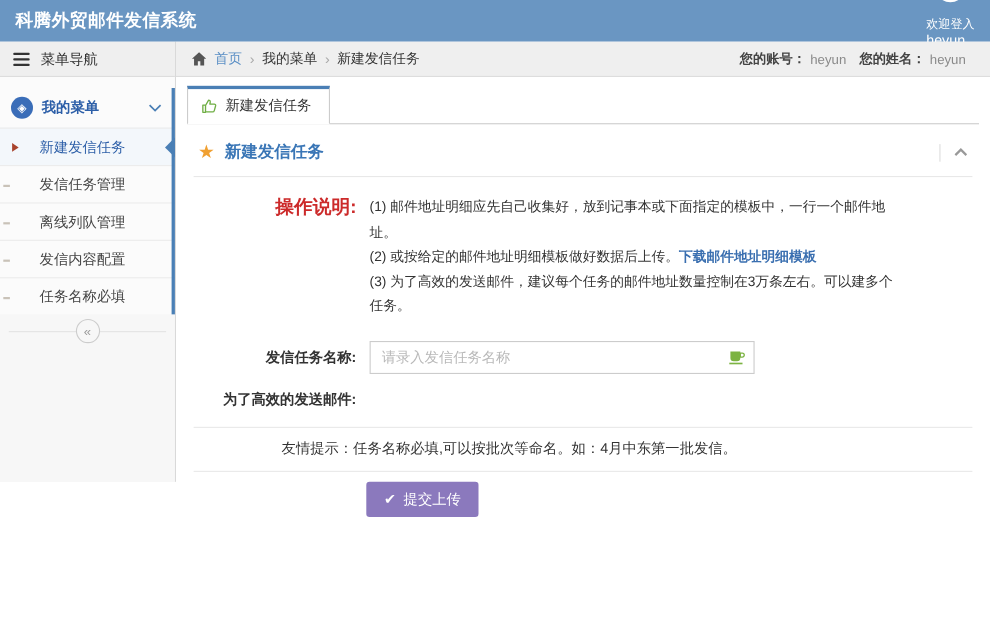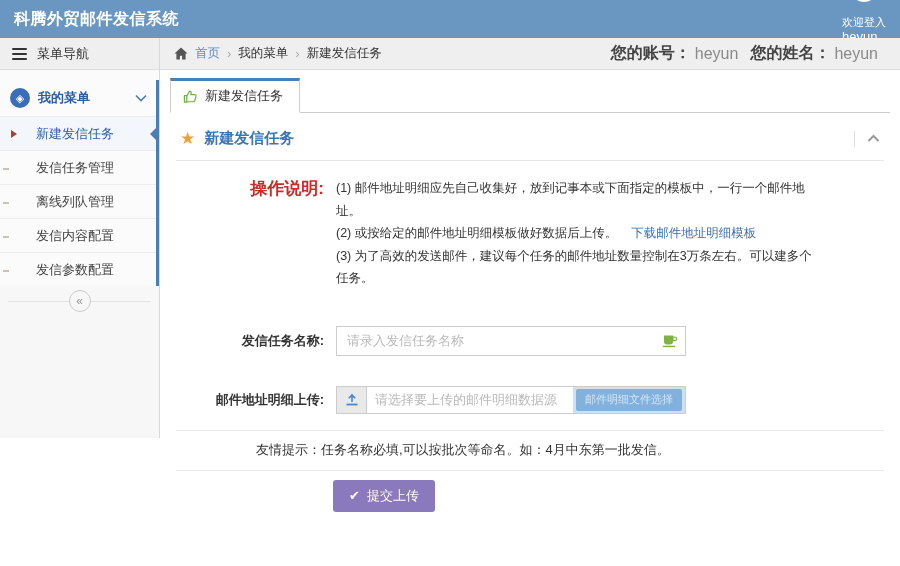--- a/index.html
+++ b/index.html
@@ -38,42 +38,42 @@
   .collapse-btn { width:22px; height:22px; border-radius:50%; border:1px solid #ccc; background:#f7f7f7; color:#999; z-index:1; display:flex; align-items:center; justify-content:center; font-size:12px; cursor:pointer; }
   .sidebar-fill { flex:1; background:#f7f7f7; }
 
   
   .content { flex:1; min-width:0; display:flex; flex-direction:column; background:#fff; }
   .breadcrumb-bar { height:32px; flex-shrink:0; background:#efefef; border-bottom:1px solid #ddd; display:flex; align-items:center; justify-content:space-between; padding:0 14px; font-size:12.5px; }
   .breadcrumb { display:flex; align-items:center; gap:7px; }
   .crumb-home { color:#5b8fc5; cursor:pointer; }
   .crumb-sep { color:#aaa; font-size:13px; }
   .crumb-item { color:#333; }
-  .account-info { font-size:16px; display:flex; gap:4px; align-items:center; }
+  .account-info { font-size:12px; display:flex; gap:4px; align-items:center; }
   .account-info .lbl { font-weight:bold; color:#444; }
   .account-info .val { color:#8a8a8a; margin-right:8px; }
 
   .content-inner { flex:1; display:flex; flex-direction:column; padding:8px 10px 0; min-height:0; }
   .tab-strip { display:flex; border-bottom:1px solid #ccc; }
   .tab { display:flex; align-items:center; gap:7px; background:#fff; border:1px solid #ccc; border-top:3px solid #4a7fb5; border-bottom:1px solid #fff; margin-bottom:-1px; padding:6px 16px 7px 12px; font-size:13px; color:#333; cursor:pointer; }
 
   .panel { flex:1; padding:0 6px; min-height:0; display:flex; flex-direction:column; }
   .panel-header { display:flex; align-items:center; gap:9px; padding:16px 4px 12px; border-bottom:1px solid #e8e8e8; }
   .star-icon { color:#f0a032; font-size:17px; line-height:1; }
   .panel-title { color:#3a76b6; font-size:15px; font-weight:bold; }
   .panel-tools { margin-left:auto; display:flex; align-items:center; gap:12px; }
   .tool-divider { width:1px; height:16px; background:#ddd; }
   .chevron-up { cursor:pointer; display:flex; }
 
   .instructions { display:flex; padding:16px 0 6px; }
   .ins-label { width:160px; flex-shrink:0; text-align:right; padding-right:12px; color:#cc2a2a; font-weight:bold; font-size:17px; }
   .ins-text { max-width:480px; font-size:12.5px; line-height:1.8; color:#333; }
-  .ins-link { color:#3a6fb0; font-weight:normal; margin-left:14px; cursor:pointer; }
-
-  .form-row { display:flex; align-items:center; margin-top:30px; }
+  .ins-link { color:#3a6fb0; font-weight:bold; cursor:pointer; }
+
+  .form-row { display:flex; align-items:center; margin-top:14px; }
   .form-label { width:160px; flex-shrink:0; text-align:right; padding-right:12px; font-weight:bold; color:#333; font-size:13px; }
   .input-wrap { position:relative; width:350px; }
   .text-input { width:100%; height:30px; border:1px solid #ccc; padding:0 30px 0 10px; font-size:13px; color:#333; outline:none; }
   .text-input::placeholder { color:#b9b9b9; }
   .cup-icon { position:absolute; right:8px; top:50%; transform:translateY(-50%); display:flex; }
   .input-group { display:flex; width:350px; height:28px; border:1px solid #ccc; align-items:stretch; background:#fff; }
   .addon { width:30px; flex-shrink:0; background:#e9e9e9; border-right:1px solid #ccc; display:flex; align-items:center; justify-content:center; }
   .group-input { flex:1; min-width:0; border:none; outline:none; padding:0 8px; font-size:13px; color:#333; }
   .group-input::placeholder { color:#b9b9b9; }
   .file-zone { background:#cde1f2; display:flex; align-items:center; padding:2px 3px; flex-shrink:0; }
@@ -140,21 +140,21 @@
       <div class="menu-item">
         <span class="dash"></span>
         <span>离线列队管理</span>
       </div>
       <div class="menu-item">
         <span class="dash"></span>
         <span>发信内容配置</span>
       </div>
       <div class="menu-item">
         <span class="dash"></span>
-        <span>发信参数配置</span>
+        <span>任务名称必填</span>
       </div>
     </div>
 
     <div class="collapse-row">
       <div class="collapse-btn">«</div>
     </div>
     <div class="sidebar-fill"></div>
   </div>
 
   <div class="content">
@@ -223,33 +223,21 @@
               <svg width="16" height="13" viewBox="0 0 16 13">
                 <path d="M2 1h9v6a3 3 0 0 1-3 3H5a3 3 0 0 1-3-3z" fill="#7cb342"></path>
                 <path d="M11 2.5h1.8a1.8 1.8 0 0 1 0 3.6H11z" fill="none" stroke="#7cb342" stroke-width="1.2"></path>
                 <rect x="1" y="11.2" width="12" height="1.6" fill="#7cb342"></rect>
               </svg>
             </span>
           </div>
         </div>
 
         <div class="form-row">
-          <div class="form-label">邮件地址明细上传:</div>
-          <div class="input-group">
-            <span class="addon">
-              <svg width="14" height="13" viewBox="0 0 14 13">
-                <path d="M7 9V2.5 M3.8 5.2L7 2l3.2 3.2" fill="none" stroke="#4a86c8" stroke-width="1.6"></path>
-                <rect x="1.5" y="10.6" width="11" height="1.8" fill="#4a86c8"></rect>
-              </svg>
-            </span>
-            <input class="group-input" type="text" placeholder="请选择要上传的邮件明细数据源" style="">
-            <span class="file-zone">
-              <button class="file-btn">邮件明细文件选择</button>
-            </span>
-          </div>
+          <div class="form-label">为了高效的发送邮件:</div>
         </div>
 
         <div class="divider"></div>
         <div class="tip-row">友情提示：任务名称必填,可以按批次等命名。如：4月中东第一批发信。</div>
         <div class="divider" style="margin-top:0;"></div>
 
         <div class="submit-row">
           <button class="submit-btn">
             <span>✔</span>
             <span>提交上传</span>

